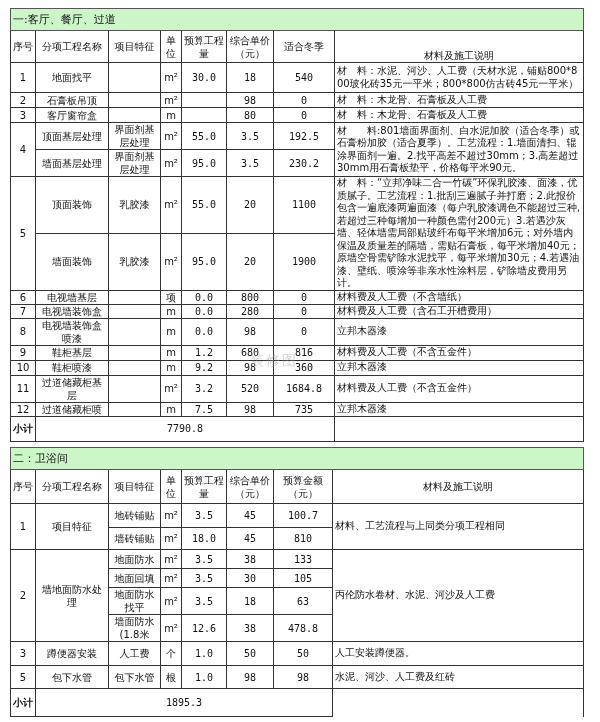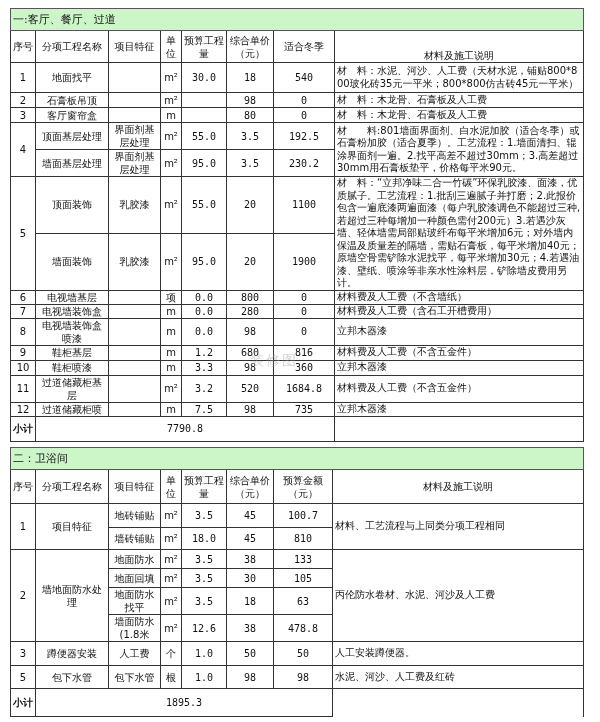--- a/index.html
+++ b/index.html
@@ -163,21 +163,21 @@
     <td class="c numfont">680</td>
     <td class="c numfont">816</td>
     <td class="desc">材料费及人工费（不含五金件）</td>
   </tr>
 
   <tr style="height:15px">
     <td class="c">10</td>
     <td class="l">鞋柜喷漆</td>
     <td class="l"></td>
     <td class="c">m</td>
-    <td class="c numfont">3.3</td>
+    <td class="c numfont">9.2</td>
     <td class="c numfont">98</td>
     <td class="c numfont">360</td>
     <td class="desc">立邦木器漆</td>
   </tr>
 
   <tr style="height:27px">
     <td class="c">11</td>
     <td class="l">过道储藏柜基层</td>
     <td class="l"></td>
     <td class="c">m²</td>

